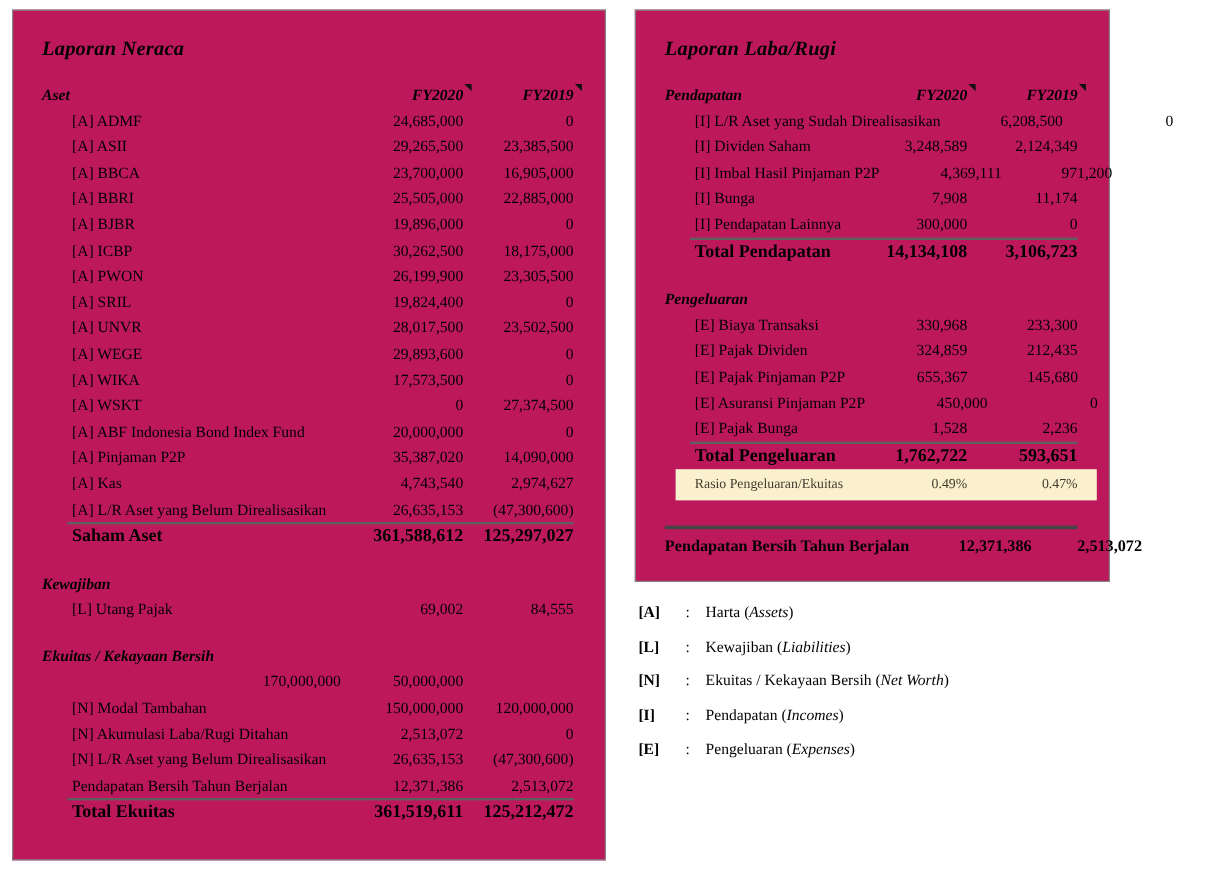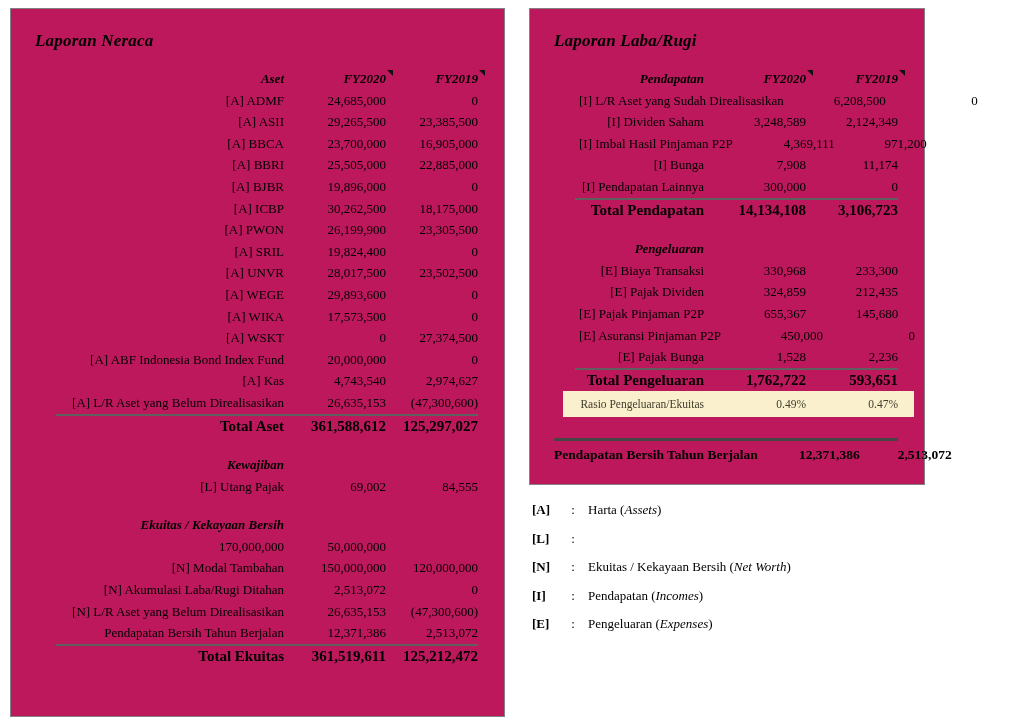--- a/index.html
+++ b/index.html
@@ -14,21 +14,21 @@
   #panel-neraca  { left:10px;  top:8px; width:495px; height:709px; }
   #panel-labarugi{ left:529px; top:8px; width:396px; height:477px; }
 
   .panel-title {
     font-weight:bold; font-style:italic; font-size:17px;
     margin:22px 26px 0 24px; line-height:20px; letter-spacing:0.2px;
   }
   .tbl { margin:0 26px 0 24px; }
 
   .row { display:grid; grid-template-columns:1fr 102px 92px; line-height:21.6px; font-size:13px; }
-  .row .lbl { padding-left:25px; white-space:nowrap; text-align:right; }
+  .row .lbl { padding-left:25px; white-space:nowrap; text-align:left; }
   .num { text-align:right; white-space:nowrap; font-variant-numeric:tabular-nums; }
 
   .row.header { font-weight:bold; font-style:italic; margin-top:17px; }
   .row.header .lbl { padding-left:0; }
   .fyhead { position:relative; }
   .tri {
     position:absolute; right:-7px; top:2px; width:0; height:0;
     border-top:6px solid #111; border-left:6px solid transparent;
   }
 
@@ -143,35 +143,40 @@
         <span class="num">0</span>
         <span class="num">27,374,500</span>
       </div>
 
       <div class="row item">
         <span class="lbl">[A] ABF Indonesia Bond Index Fund</span>
         <span class="num">20,000,000</span>
         <span class="num">0</span>
       </div>
 
+      <div class="row item">
+        <span class="lbl">[A] Pinjaman P2P</span>
+        <span class="num">35,387,020</span>
+        <span class="num">14,090,000</span>
+      </div>
 
       <div class="row item">
         <span class="lbl">[A] Kas</span>
         <span class="num">4,743,540</span>
         <span class="num">2,974,627</span>
       </div>
 
       <div class="row item">
         <span class="lbl">[A] L/R Aset yang Belum Direalisasikan</span>
         <span class="num">26,635,153</span>
         <span class="num">(47,300,600)</span>
       </div>
 
     <div class="row total">
-      <span class="lbl">Total Aset</span>
+      <span class="lbl">Saham Aset</span>
       <span class="num">361,588,612</span>
       <span class="num">125,297,027</span>
     </div>
 
     <div class="row header sp-gap-a">
       <span class="lbl">Kewajiban</span>
       <span class="num"></span>
       <span class="num"></span>
     </div>
 
@@ -333,20 +338,21 @@
 
     <div class="legend-row">
       <span class="code">[A]</span>
       <span class="sep">:</span>
       <span class="txt"><span>Harta (</span><i>Assets</i><span>)</span></span>
     </div>
 
     <div class="legend-row">
       <span class="code">[L]</span>
       <span class="sep">:</span>
+      <span class="txt"><span>Kewajiban (</span><i>Liabilities</i><span>)</span></span>
     </div>
 
     <div class="legend-row">
       <span class="code">[N]</span>
       <span class="sep">:</span>
       <span class="txt"><span>Ekuitas / Kekayaan Bersih (</span><i>Net Worth</i><span>)</span></span>
     </div>
 
     <div class="legend-row">
       <span class="code">[I]</span>

